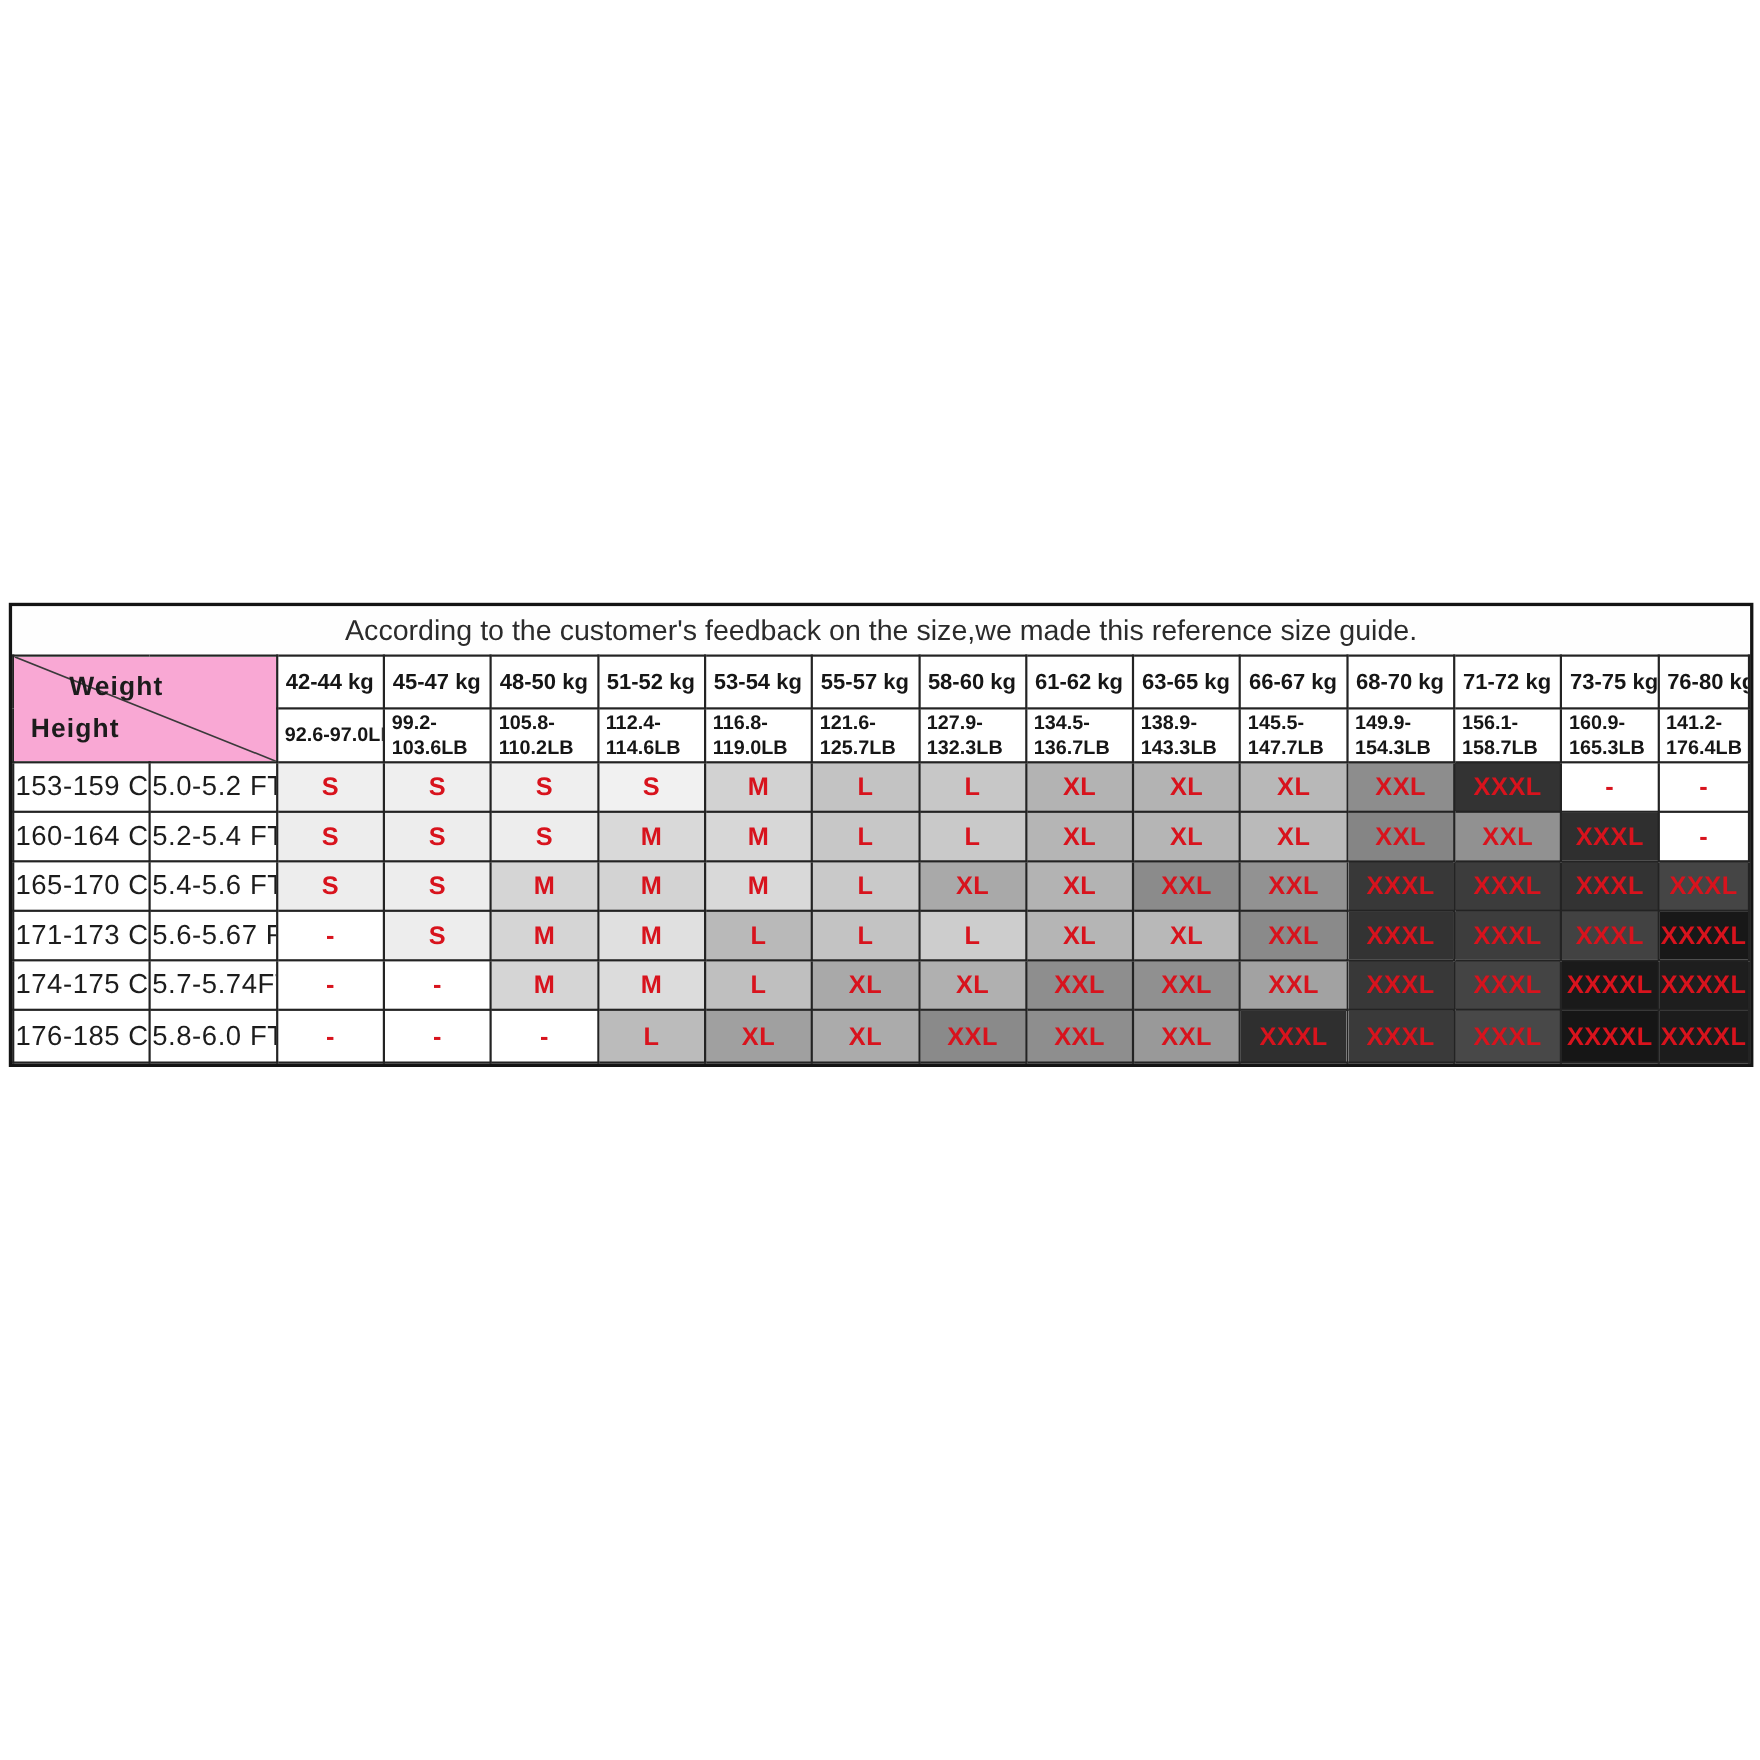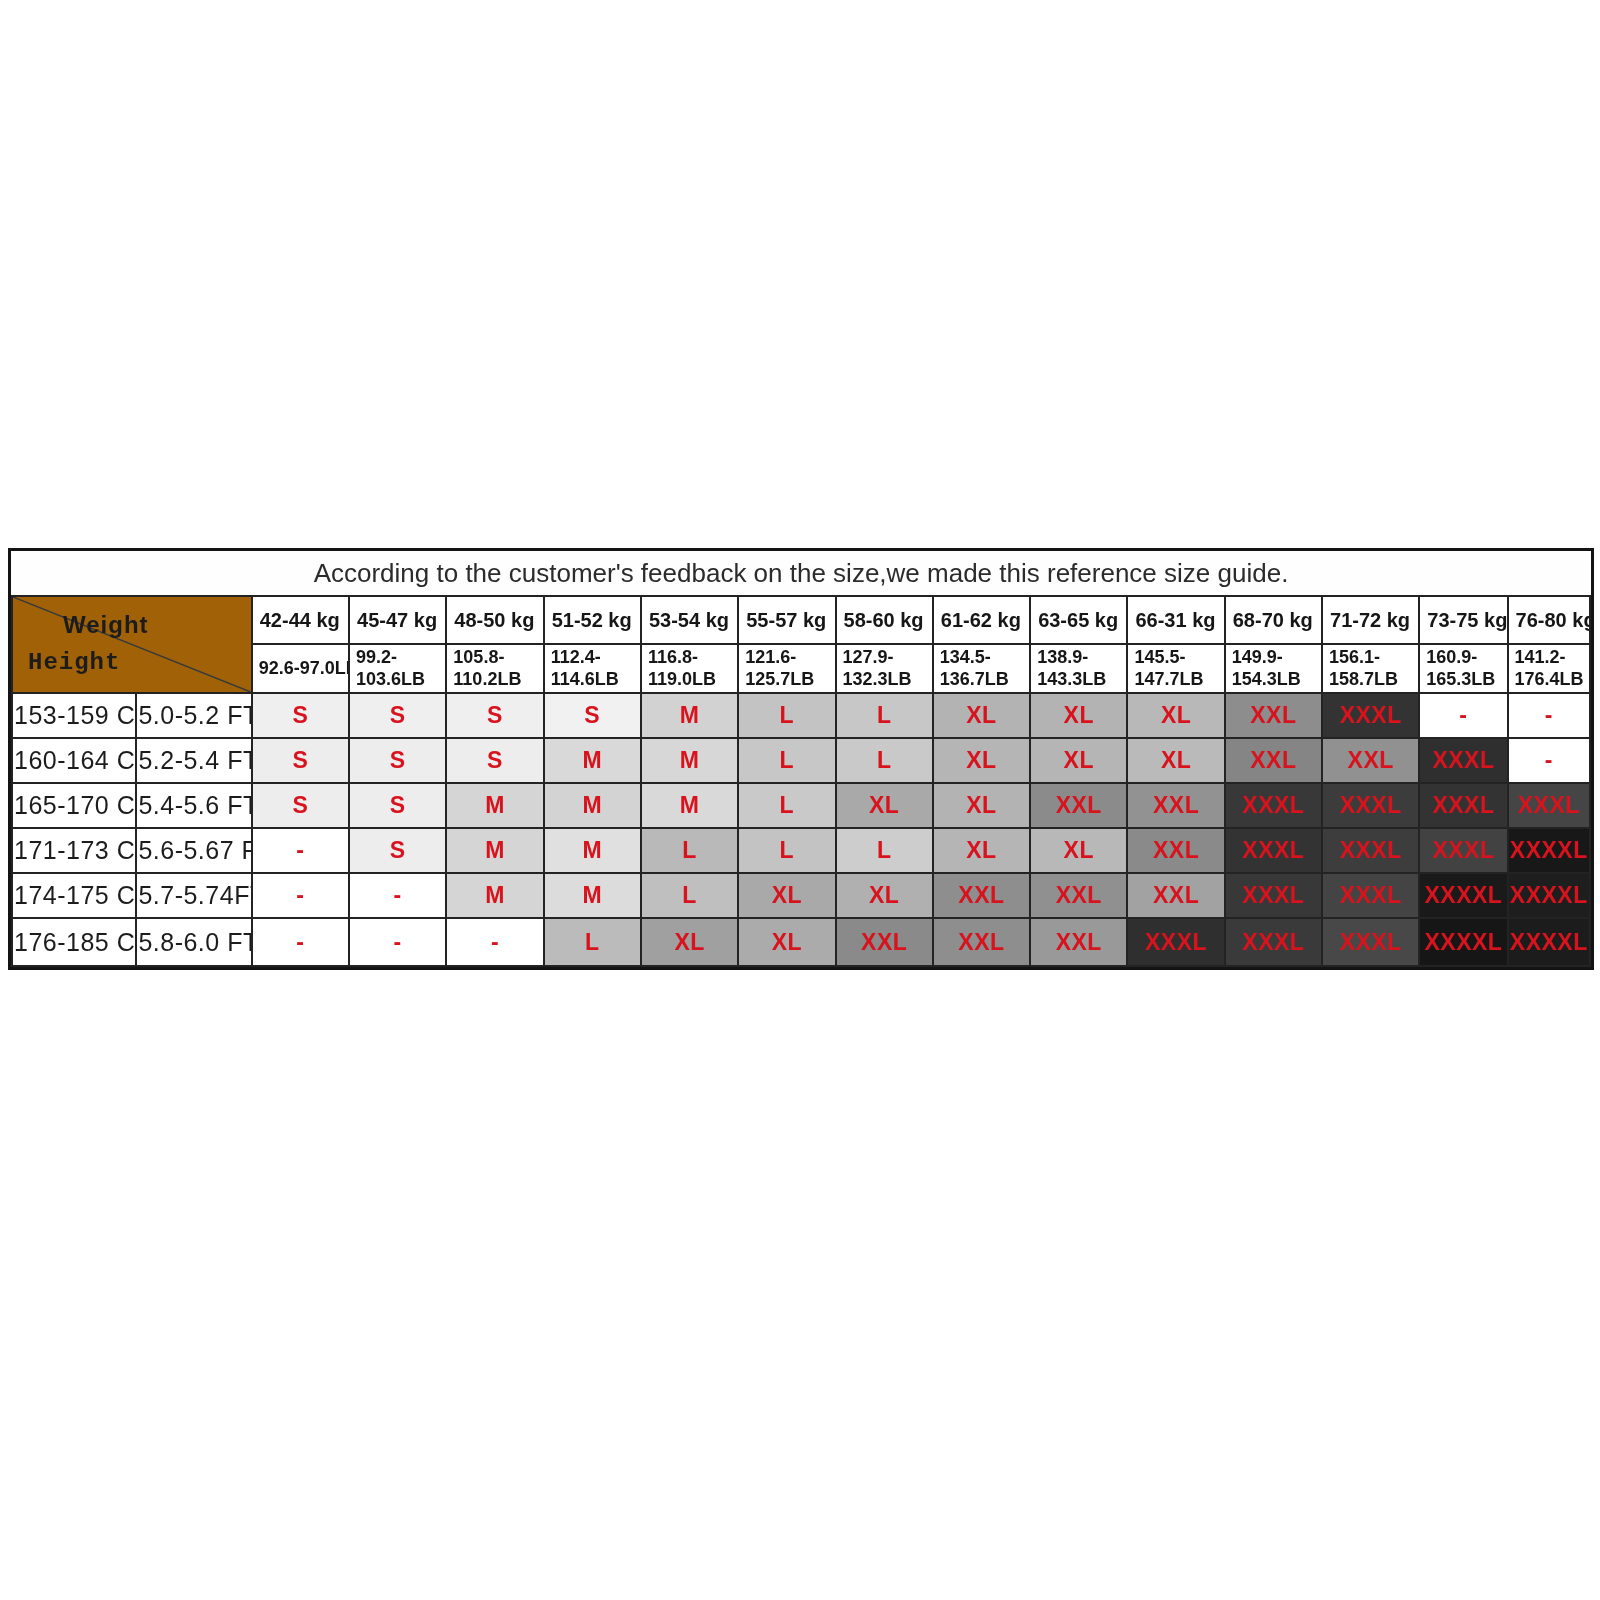--- a/index.html
+++ b/index.html
@@ -11,24 +11,24 @@
   .advice{font-size:27px;color:#e0141e;line-height:34px;font-weight:700;}
   table{border-collapse:collapse;table-layout:fixed;width:100%;}
   th,td{border:2px solid #232323;overflow:hidden;white-space:nowrap;}
   thead tr.kg-row th{height:44px;}
   thead tr.lb-row th{height:45px;}
   tbody tr{height:45px;}
   tbody tr:last-child{height:48px;}
   th.kg{font-size:20px;font-weight:700;color:#161616;text-align:left;padding-left:7px;background:#ffffff;}
   th.lb{font-size:18px;font-weight:700;color:#161616;text-align:left;padding-left:6px;background:#ffffff;}
   th.lb span{display:block;line-height:1.2;}
-  th.corner{position:relative;background:#a16207;padding:0;}
+  th.corner{position:relative;background:#f9a8d4;padding:0;}
   .diag{position:absolute;left:0;top:0;width:100%;height:100%;}
   .w-lab{position:absolute;left:50px;top:14px;font-size:24px;color:#1c1c1c;letter-spacing:1px;}
-  .h-lab{position:absolute;left:15px;top:52px;font-size:24px;color:#1c1c1c;letter-spacing:1px;font-family:Liberation Mono, monospace;}
+  .h-lab{position:absolute;left:15px;top:52px;font-size:24px;color:#1c1c1c;letter-spacing:1px;}
   td.cm,td.ft{font-size:25px;color:#1c1c1c;text-align:center;letter-spacing:0.5px;background:#ffffff;}
   td.sz{font-size:23px;font-weight:700;color:#d8131d;text-align:center;letter-spacing:0.5px;}
 </style>
 </head>
 <body>
 
 <div class="guide">
   <div class="titles">
     <div class="subtitle">According to the customer's feedback on the size,we made this reference size guide.</div>
   </div>
@@ -62,21 +62,21 @@
         </th>
         <th class="kg">42-44 kg</th>
         <th class="kg">45-47 kg</th>
         <th class="kg">48-50 kg</th>
         <th class="kg">51-52 kg</th>
         <th class="kg">53-54 kg</th>
         <th class="kg">55-57 kg</th>
         <th class="kg">58-60 kg</th>
         <th class="kg">61-62 kg</th>
         <th class="kg">63-65 kg</th>
-        <th class="kg">66-31 kg</th>
+        <th class="kg">66-67 kg</th>
         <th class="kg">68-70 kg</th>
         <th class="kg">71-72 kg</th>
         <th class="kg">73-75 kg</th>
         <th class="kg">76-80 kg</th>
       </tr>
       <tr class="lb-row">
         <th class="lb">
             <span>92.6-97.0LB</span>
             <span></span>
           </th>

